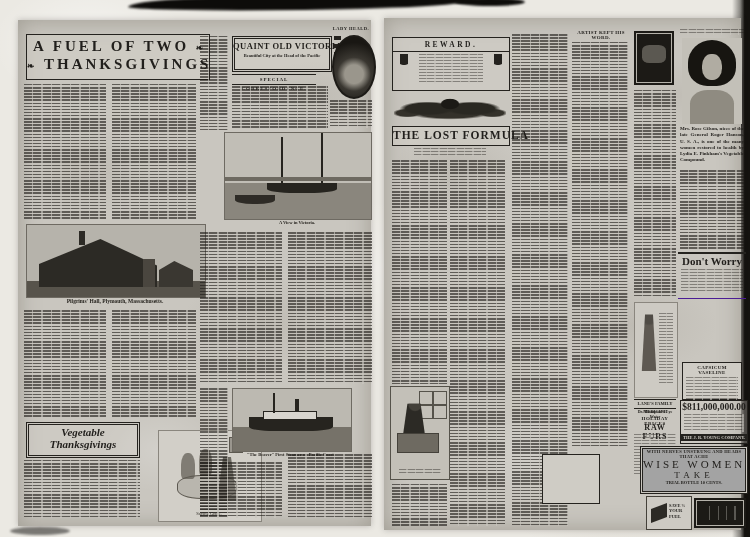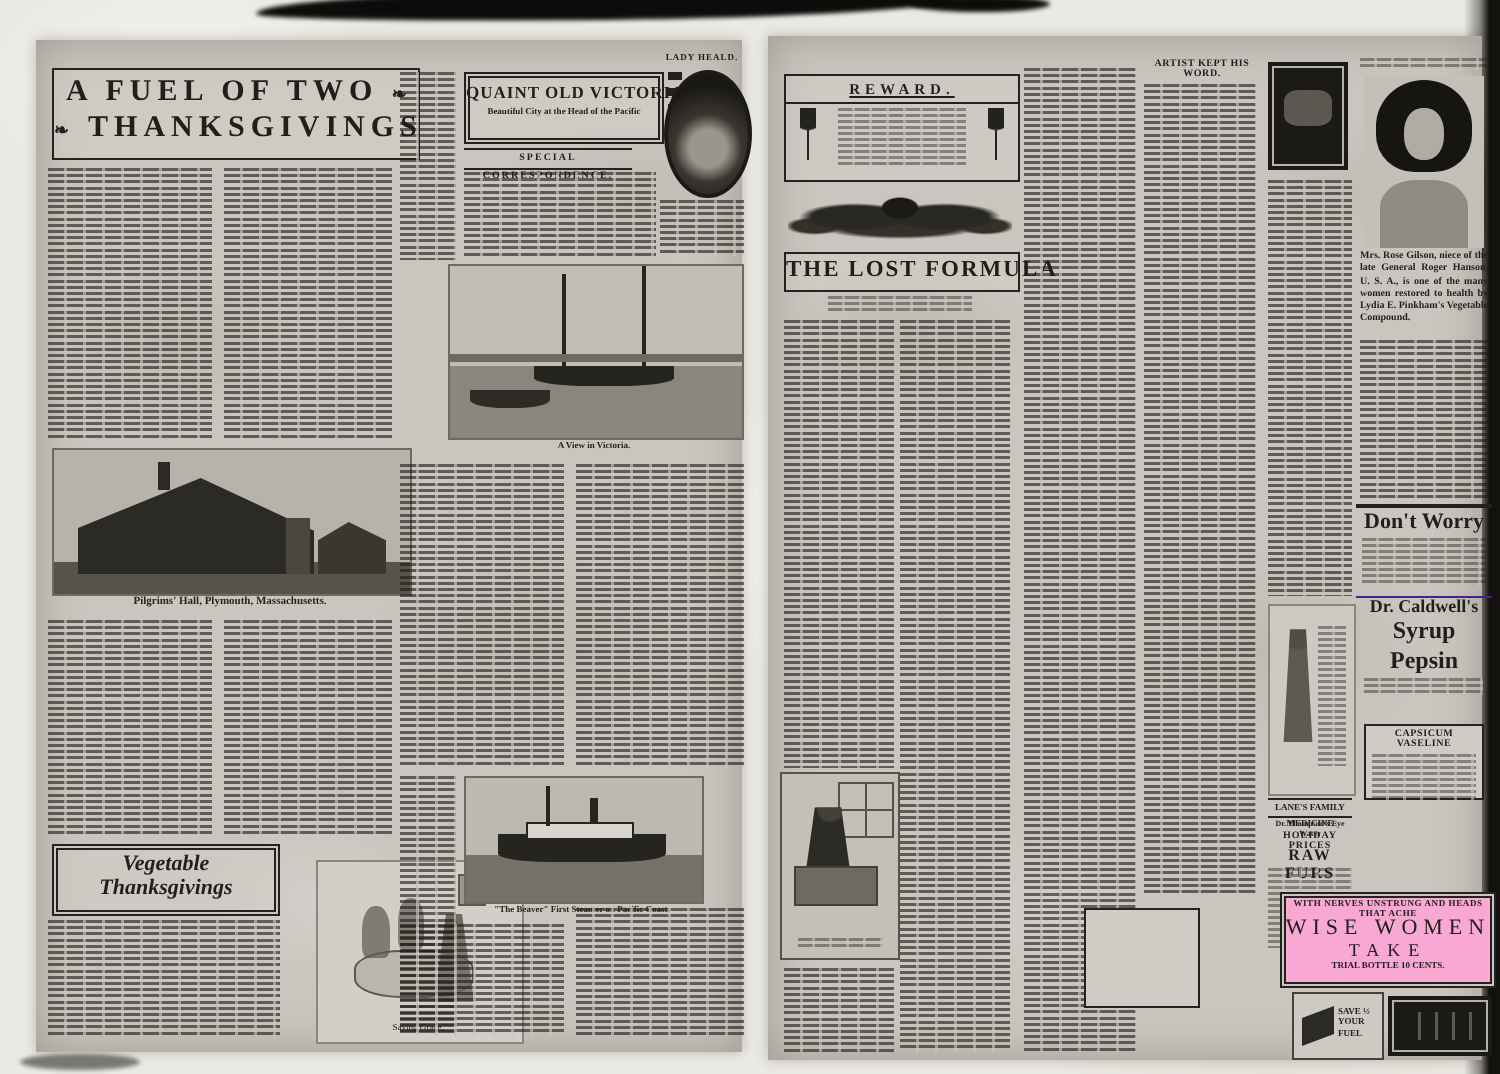--- a/index.html
+++ b/index.html
@@ -115,21 +115,21 @@
       <div class="abs" style="left:62px;top:10px;width:4px;height:13px;background:#26241f;"></div>
     </div>
     <div class="abs cap" style="left:206px;top:432px;width:134px;font-size:4.5px;">"The Beaver" First Steamer on Pacific Coast.</div>
 
     <div class="abs greek" style="left:182px;top:442px;width:82px;height:56px;"></div>
     <div class="abs greek" style="left:270px;top:434px;width:84px;height:64px;"></div>
   </div>
 
   <div class="page" style="left:384px;top:18px;width:357px;height:512px;">
 
-    <div class="abs box" style="left:8px;top:19px;width:116px;height:52px;background:rgba(214,211,204,.3);text-decoration:underline;">
+    <div class="abs box" style="left:8px;top:19px;width:116px;height:52px;background:rgba(214,211,204,.3);">
       <div class="ctr" style="font-size:7.5px;font-weight:bold;letter-spacing:2.5px;border-bottom:1px solid #24221e;padding:2px 0;">REWARD.</div>
       <div class="abs" style="left:7px;top:16px;width:8px;height:26px;background:radial-gradient(circle at 50% 12%,#24221e 0 32%,transparent 36%),linear-gradient(to right,transparent 0 45%,#24221e 45% 55%,transparent 55%);"></div>
       <div class="abs" style="left:101px;top:16px;width:8px;height:26px;background:radial-gradient(circle at 50% 12%,#24221e 0 32%,transparent 36%),linear-gradient(to right,transparent 0 45%,#24221e 45% 55%,transparent 55%);"></div>
       <div class="abs greek-lt" style="left:26px;top:16px;width:64px;height:30px;"></div>
     </div>
 
     <div class="abs" style="left:10px;top:74px;width:112px;height:30px;background:
         radial-gradient(14px 8px at 50% 40%,#1c1a16 0 60%,transparent 70%),
         radial-gradient(40px 10px at 30% 55%,#2a2822 0 55%,transparent 70%),
         radial-gradient(40px 10px at 70% 55%,#2a2822 0 55%,transparent 70%),
@@ -181,34 +181,34 @@
       <div class="abs" style="left:8px;top:52px;width:44px;height:34px;background:#8f8b81;border-radius:40% 40% 0 0;"></div>
     </div>
     <div class="abs" style="left:296px;top:108px;width:64px;font-size:5px;font-weight:bold;line-height:1.25;text-align:justify;">Mrs. Rose Gilson, niece of the late General Roger Hanson, U. S. A., is one of the many women restored to health by Lydia E. Pinkham's Vegetable Compound.</div>
     <div class="abs greek" style="left:296px;top:152px;width:64px;height:80px;"></div>
 
     <div class="abs" style="left:294px;top:234px;width:68px;height:44px;border-top:2px solid #24221e;border-bottom:1px solid #4c1d95;">
       <div class="ctr" style="font-size:11px;font-weight:bold;margin-top:1px;">Don't Worry</div>
       <div class="greek-lt" style="margin:2px 3px 0;height:24px;"></div>
     </div>
 
-    <div class="abs ctr" style="left:294px;top:280px;width:68px;height:34px;">
-      <div style="font-size:9px;font-weight:bold;">Dr. Caldwell's</div>
-      <div style="font-size:12px;font-weight:bold;">Syrup Pepsin</div>
-      <div class="greek-lt" style="margin:1px 4px 0;height:8px;"></div>
-    </div>
 
 
     <div class="abs box ctr" style="left:298px;top:344px;width:58px;height:36px;background:#cfccc5;">
       <div style="font-size:5px;font-weight:bold;margin-top:2px;letter-spacing:.3px;">CAPSICUM VASELINE</div>
       <div class="greek-lt" style="margin:2px 3px 0;height:24px;"></div>
     </div>
 
-
-    <div class="abs dbox ctr" style="left:256px;top:428px;width:106px;height:46px;background:#f9a8d4;">
+    <div class="abs box ctr" style="left:296px;top:382px;width:66px;height:42px;background:rgba(214,211,204,.3);">
+      <div style="font-size:9.5px;font-weight:bold;margin-top:1px;white-space:nowrap;">$811,000,000.00</div>
+      <div class="greek-lt" style="margin:2px 3px;height:18px;"></div>
+      <div style="font-size:4.5px;font-weight:bold;background:#24221e;color:#cfccc5;line-height:7px;">THE J. R. YOUNG COMPANY.</div>
+    </div>
+
+    <div class="abs dbox ctr" style="left:256px;top:428px;width:106px;height:46px;background:#a3a3a3;">
       <div style="font-size:4.5px;font-weight:bold;margin-top:2px;letter-spacing:.3px;">WITH NERVES UNSTRUNG AND HEADS THAT ACHE</div>
       <div style="font-size:11px;letter-spacing:3px;line-height:1.05;">WISE WOMEN</div>
       <div style="font-size:9px;letter-spacing:4px;line-height:1.1;">TAKE</div>
       <div style="font-size:4.5px;font-weight:bold;">TRIAL BOTTLE 10 CENTS.</div>
     </div>
 
     <div class="abs" style="left:262px;top:478px;width:44px;height:32px;border:1px solid #44413a;background:#cdcac3;">
       <div class="abs" style="left:4px;top:6px;width:16px;height:20px;background:#2c2a25;clip-path:polygon(0 30%,100% 0,100% 70%,0 100%);"></div>
       <div class="abs" style="left:22px;top:6px;width:20px;font-size:4.5px;font-weight:bold;line-height:1.2;">SAVE ½ YOUR FUEL</div>
     </div>

